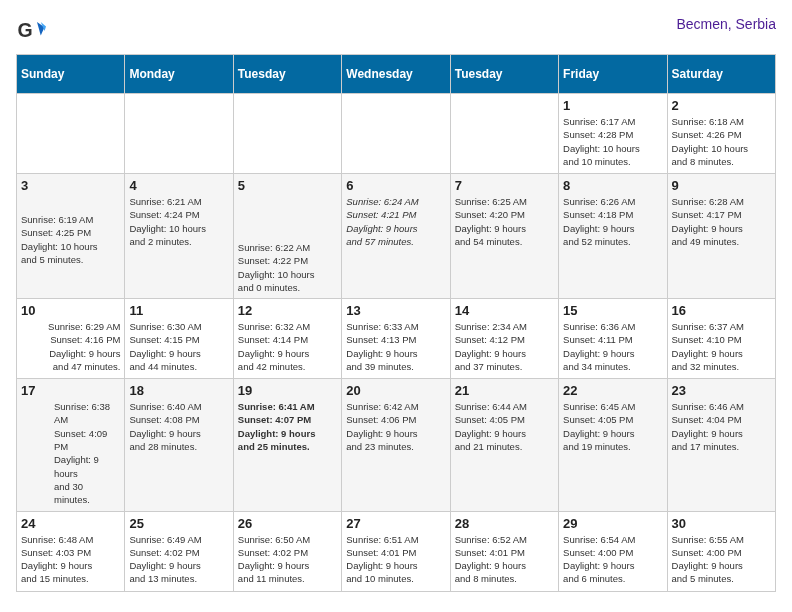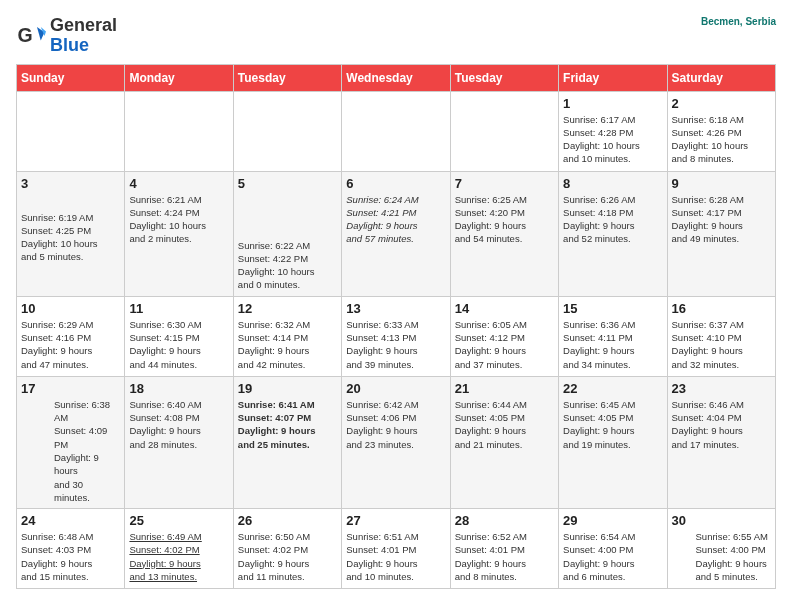--- a/index.html
+++ b/index.html
@@ -36,35 +36,34 @@
     }
     .title-block {
       text-align: right;
     }
     .month-title {
       font-size: 32px;
       font-weight: bold;
       color: #222;
     }
     .subtitle {
-      font-size: 10px;
-      color: #0f766e;
-      font-weight: bold;
+      font-size: 14px;
+      color: #4c1d95;
     }
     table {
       width: 100%;
       border-collapse: collapse;
       table-layout: fixed;
     }
     thead tr th {
-      background-color: #ef4444;
+      background-color: #0369a1;
       color: #fff;
       font-size: 12px;
       font-weight: bold;
-      padding: 6px 4px;
+      padding: 12px 4px;
       text-align: left;
       border: 1px solid #ccc;
     }
     tbody tr td {
       vertical-align: top;
       padding: 4px;
       border: 1px solid #ccc;
       font-size: 10px;
       color: #333;
       height: 80px;
@@ -92,24 +91,20 @@
 </head>
 <body>
 
 <div class="header">
   <div class="logo">
     <svg class="logo-icon" viewBox="0 0 40 40">
       <text x="2" y="28" font-size="26" font-weight="bold" fill="#333">G</text>
       <polygon points="28,8 38,15 33,26" fill="#1565c0"></polygon>
       <polygon points="33,8 40,14 38,20" fill="#42a5f5"></polygon>
     </svg>
-    <div class="logo-text">
-      <span class="logo-general">General</span>
-      <span class="logo-blue">Blue</span>
-    </div>
   </div>
   <div class="title-block">
     <div class="subtitle">Becmen, Serbia</div>
   </div>
 </div>
 
 <table>
   <thead>
     <tr>
     <th>Sunday</th>
@@ -190,21 +185,21 @@
           <span class="day-num">9</span>
           <div class="day-info" style="white-space: pre-line;">Sunrise: 6:28 AM
 Sunset: 4:17 PM
 Daylight: 9 hours
 and 49 minutes.</div>
         </td>
       </tr>
       <tr>
         <td>
           <span class="day-num">10</span>
-          <div class="day-info" style="white-space: pre-line;">Sunrise: 6:29 AM
+          <div class="day-info" style="white-space: pre-line; text-align: right;">Sunrise: 6:29 AM
 Sunset: 4:16 PM
 Daylight: 9 hours
 and 47 minutes.</div>
         </td>
         <td>
           <span class="day-num">11</span>
           <div class="day-info" style="white-space: pre-line;">Sunrise: 6:30 AM
 Sunset: 4:15 PM
 Daylight: 9 hours
 and 44 minutes.</div>
@@ -218,21 +213,21 @@
         </td>
         <td>
           <span class="day-num">13</span>
           <div class="day-info" style="white-space: pre-line;">Sunrise: 6:33 AM
 Sunset: 4:13 PM
 Daylight: 9 hours
 and 39 minutes.</div>
         </td>
         <td>
           <span class="day-num">14</span>
-          <div class="day-info" style="white-space: pre-line;">Sunrise: 6:05 AM
+          <div class="day-info" style="white-space: pre-line;">Sunrise: 2:34 AM
 Sunset: 4:12 PM
 Daylight: 9 hours
 and 37 minutes.</div>
         </td>
         <td>
           <span class="day-num">15</span>
           <div class="day-info" style="white-space: pre-line;">Sunrise: 6:36 AM
 Sunset: 4:11 PM
 Daylight: 9 hours
 and 34 minutes.</div>
@@ -299,21 +294,21 @@
       <tr>
         <td>
           <span class="day-num">24</span>
           <div class="day-info" style="white-space: pre-line;">Sunrise: 6:48 AM
 Sunset: 4:03 PM
 Daylight: 9 hours
 and 15 minutes.</div>
         </td>
         <td>
           <span class="day-num">25</span>
-          <div class="day-info" style="white-space: pre-line; text-decoration: underline;">Sunrise: 6:49 AM
+          <div class="day-info" style="white-space: pre-line;">Sunrise: 6:49 AM
 Sunset: 4:02 PM
 Daylight: 9 hours
 and 13 minutes.</div>
         </td>
         <td>
           <span class="day-num">26</span>
           <div class="day-info" style="white-space: pre-line;">Sunrise: 6:50 AM
 Sunset: 4:02 PM
 Daylight: 9 hours
 and 11 minutes.</div>
@@ -334,20 +329,20 @@
         </td>
         <td>
           <span class="day-num">29</span>
           <div class="day-info" style="white-space: pre-line;">Sunrise: 6:54 AM
 Sunset: 4:00 PM
 Daylight: 9 hours
 and 6 minutes.</div>
         </td>
         <td>
           <span class="day-num">30</span>
-          <div class="day-info" style="white-space: pre-line; margin-left: 24px;">Sunrise: 6:55 AM
+          <div class="day-info" style="white-space: pre-line;">Sunrise: 6:55 AM
 Sunset: 4:00 PM
 Daylight: 9 hours
 and 5 minutes.</div>
         </td>
       </tr>
     </tbody>
 </table>
 
 </body></html>

